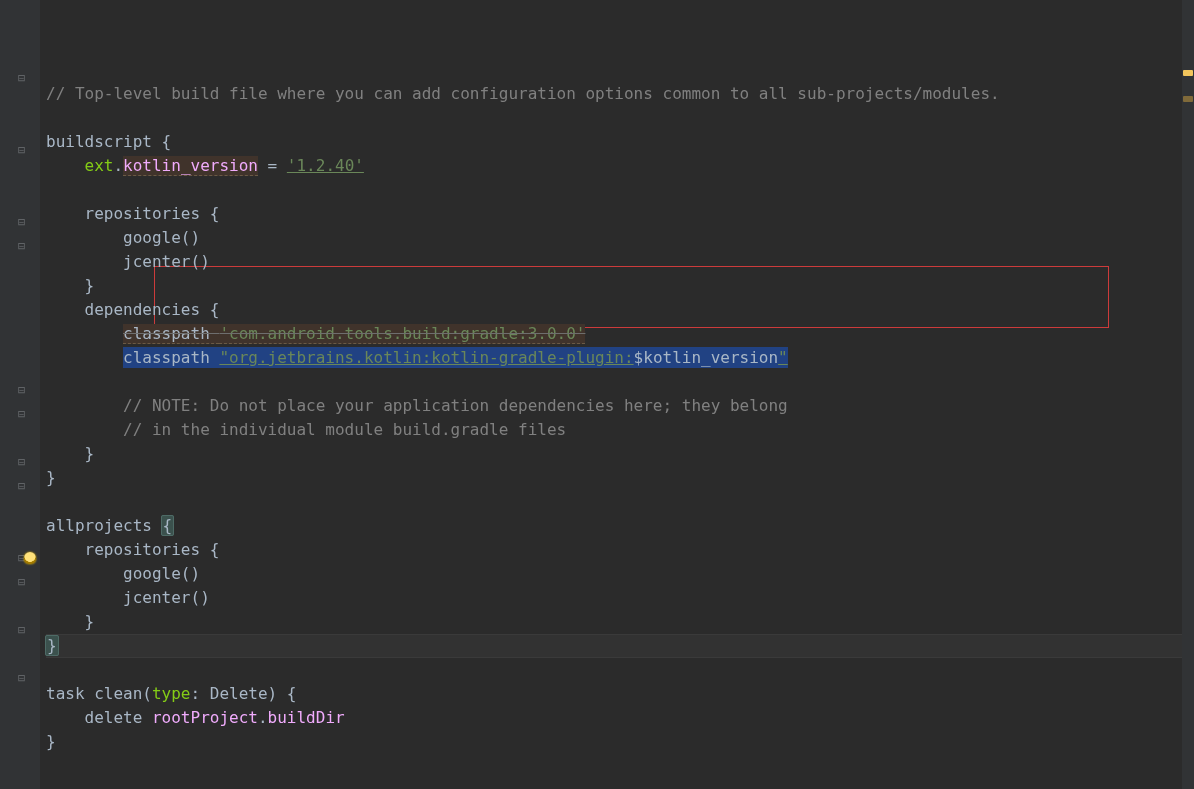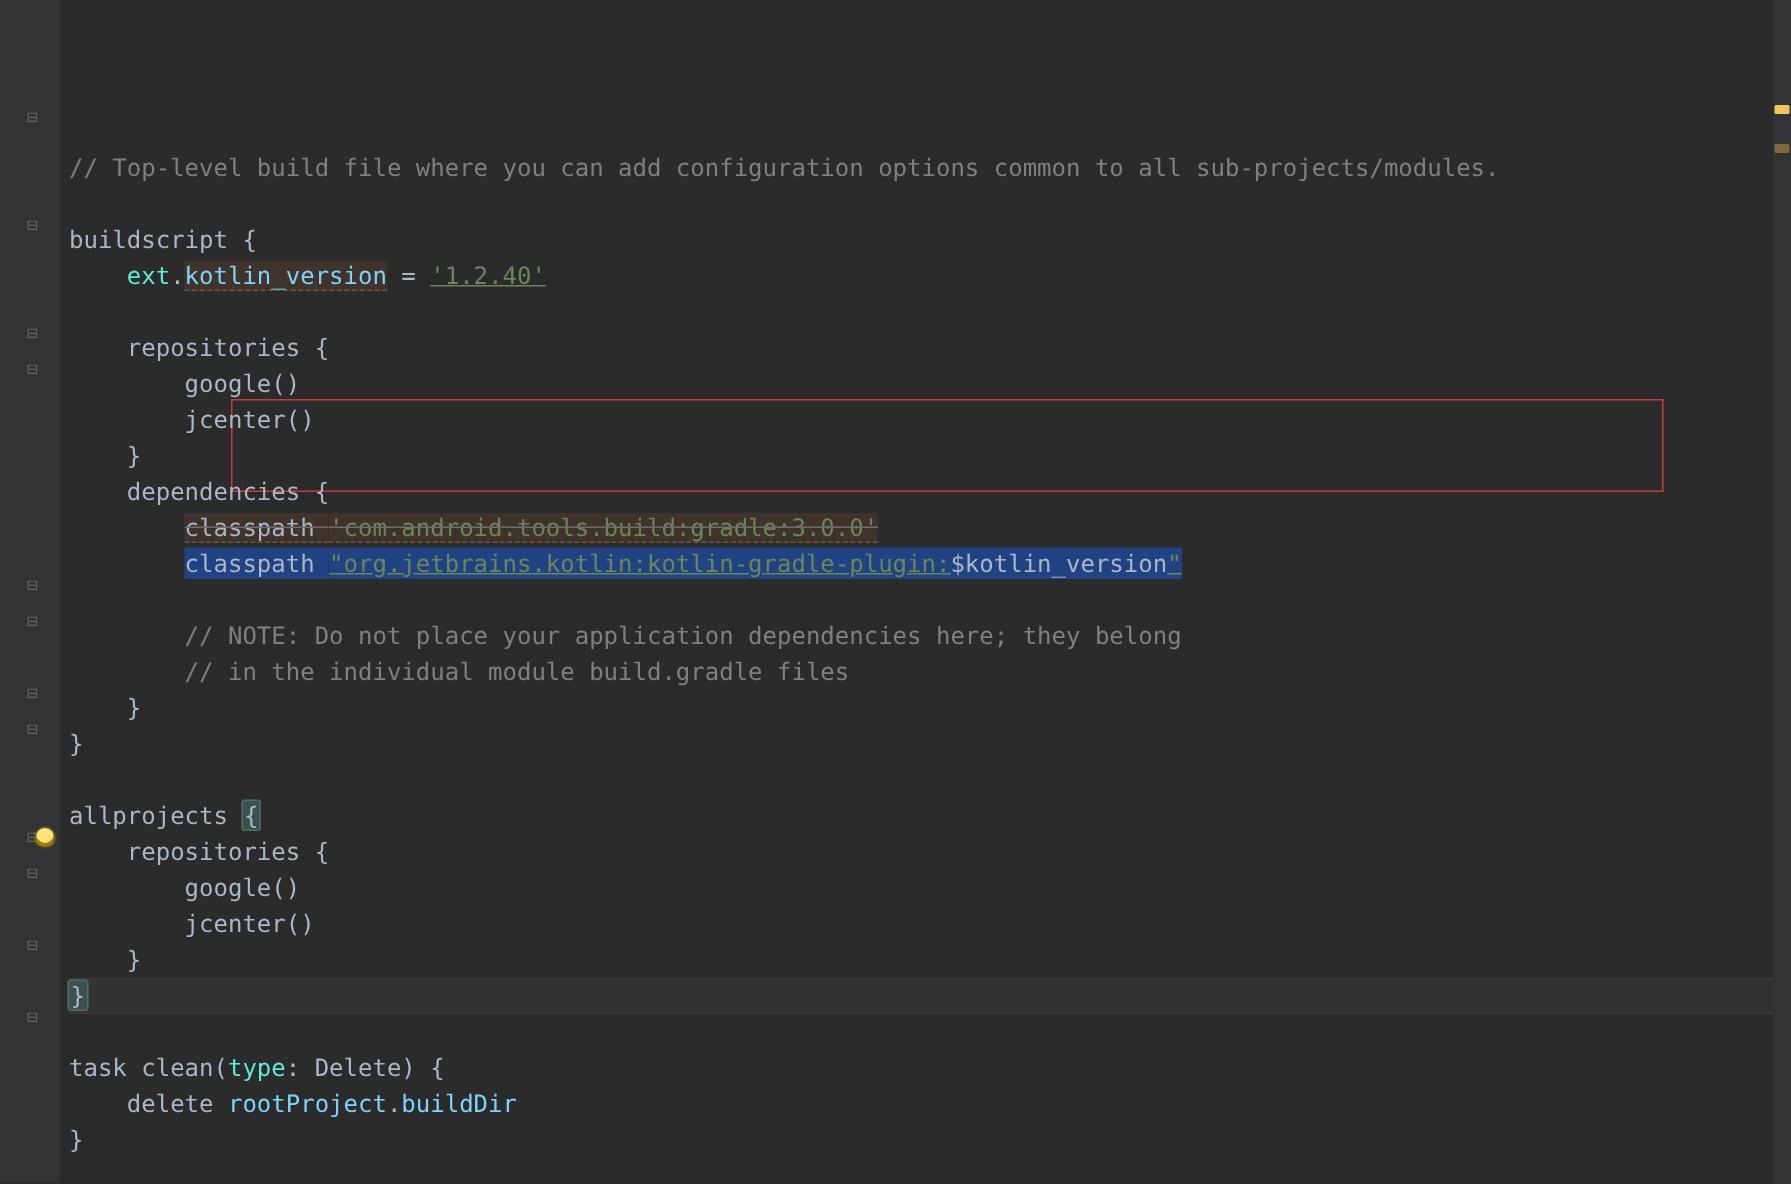--- a/index.html
+++ b/index.html
@@ -49,38 +49,38 @@
     width: 12px; height: 12px;
     background: radial-gradient(circle at 50% 35%, #ffe27a 0 55%, #a37b00 60% 100%);
     border-radius: 50% 50% 40% 40%;
     box-shadow: 0 0 2px #ffcc00;
     margin-left: 20px;
   }
 
   .code-area {
     position: relative;
     flex: 1;
-    padding-top: 28px;
+    padding-top: 10px;
     padding-left: 6px;
     line-height: 24px;
     white-space: pre;
   }
   .line {
     height: 24px;
     position: relative;
   }
   .current-line {
     background: #323232;
     box-shadow: inset 0 1px 0 #3a3a3a, inset 0 -1px 0 #3a3a3a;
   }
   .comment { color: #808080; }
-  .keyword { color: #5eead4; }
+  .keyword { color: #84cc16; }
   .string  { color: #6a8759; text-decoration: underline; }
   .ident   { color: #a9b7c6; }
-  .prop    { color: #7dd3fc; }
+  .prop    { color: #f0abfc; }
   .paren   { color: #a9b7c6; }
   .brace   { color: #a9b7c6; }
   .brace-match {
     background: #3b514d;
     border: 1px solid #4e6b66;
     border-radius: 2px;
     padding: 0 1px;
     margin: -1px;
   }
   .hl-sel {

